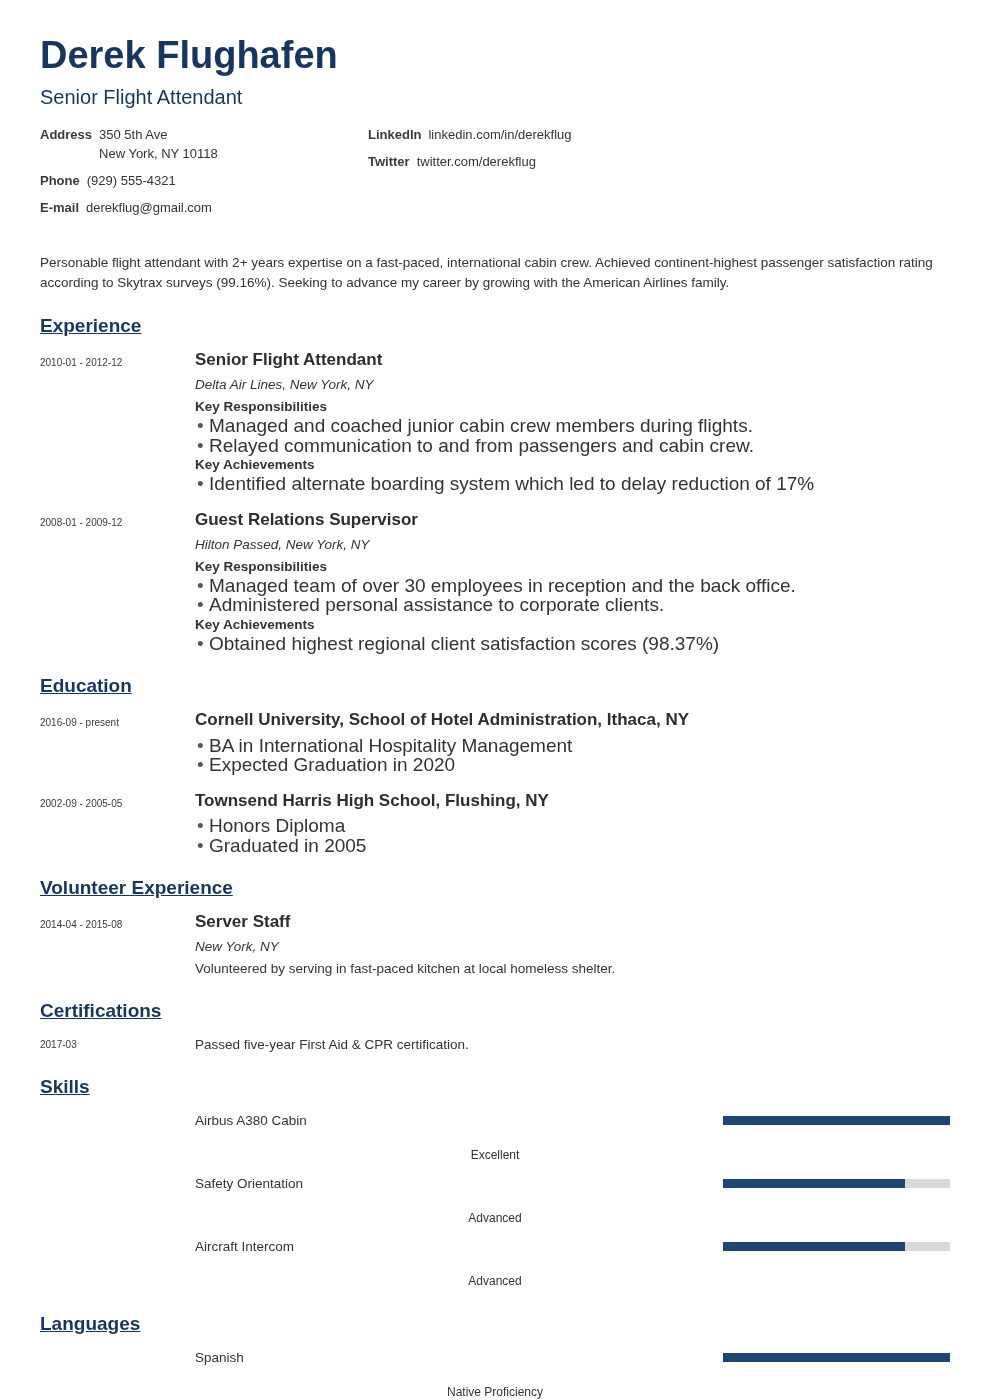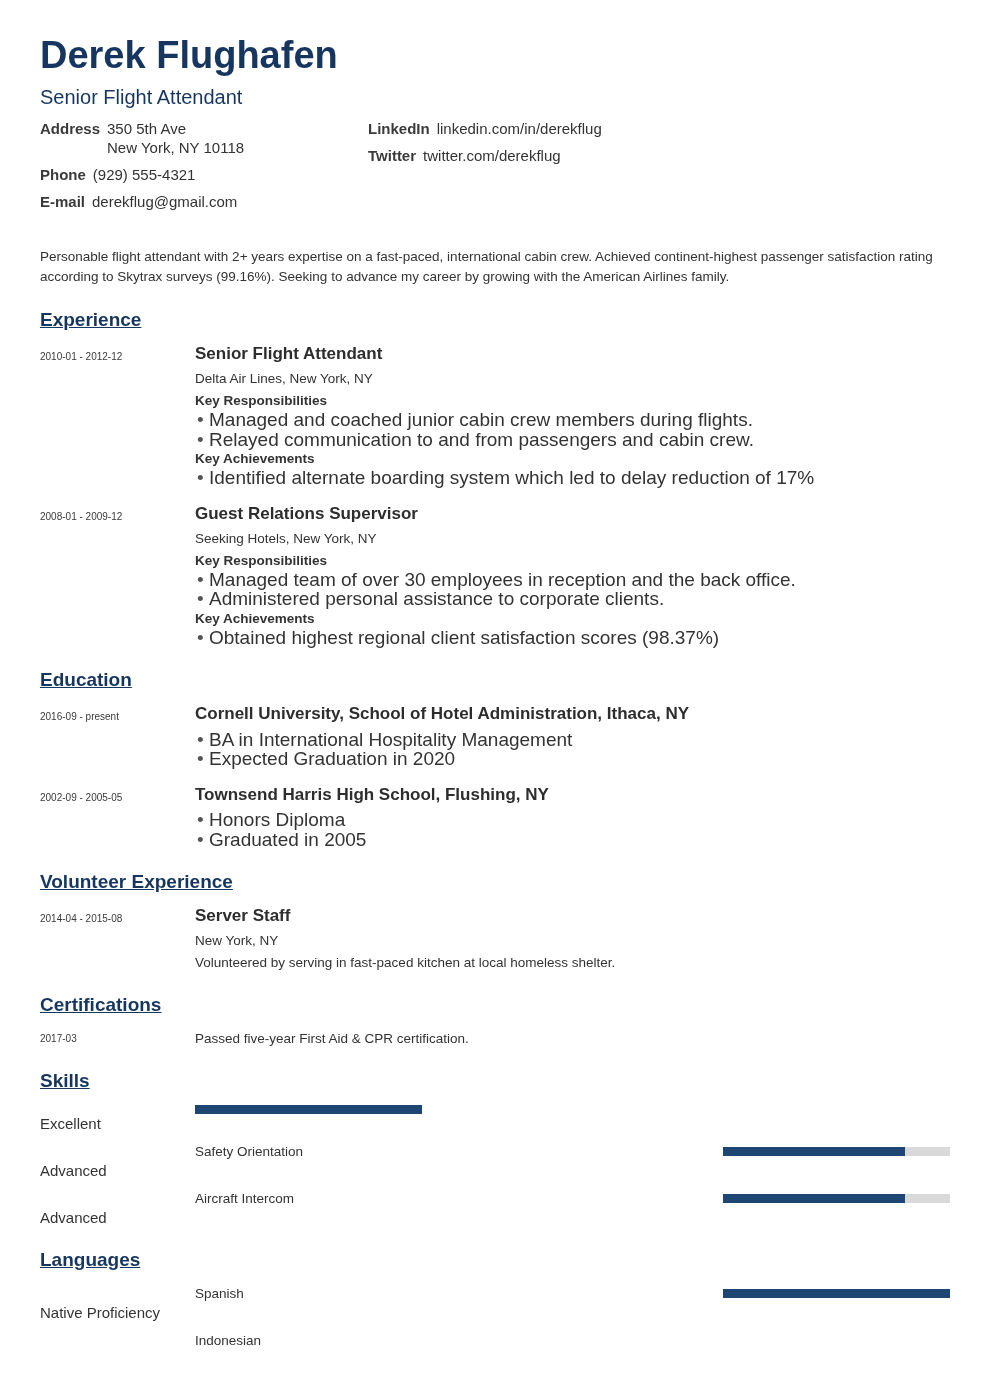--- a/index.html
+++ b/index.html
@@ -16,21 +16,21 @@
     width:990px;height:1400px;margin:0 auto;background:#fff;
     padding:36px 40px 0 40px;overflow:hidden;position:relative;
   }
   
   .name{
     font-size:38px;font-weight:bold;color:var(--accent);
     margin:0;line-height:1.05;letter-spacing:0;
   }
   .subtitle{font-size:20px;color:var(--accent);margin-top:9px;line-height:1.2;}
   
-  .contact{display:flex;margin-top:10px;font-size:15px;line-height:19px;}
+  .contact{display:flex;margin-top:16px;font-size:13px;line-height:19px;}
   .contact-col-left{width:328px;flex:none;}
   .contact-col-right{flex:1;}
   .crow{display:flex;margin-bottom:8px;}
   .clabel{font-weight:bold;margin-right:7px;white-space:nowrap;color:var(--muted);}
   .cvalue{color:var(--text);}
   
   .summary{margin:28px 0 0 0;font-size:13.5px;line-height:20px;color:var(--text);}
   
   h2.section-heading{
     font-size:19px;font-weight:bold;color:var(--accent);
@@ -40,37 +40,37 @@
   .entry-dates{
     width:155px;flex:none;font-size:10px;line-height:19px;
     color:var(--muted);padding-top:3px;
   }
   .entry-dates.plain{padding-top:0;}
   .entry-content{flex:1;}
   .entry-title{
     font-size:17px;font-weight:bold;color:#2d2d2d;
     margin:0 0 5px 0;line-height:1.2;
   }
-  .company{font-size:13.5px;line-height:19px;margin-bottom:3px;}
+  .company{font-style:italic;font-size:13.5px;line-height:19px;margin-bottom:3px;}
   .sublabel{font-weight:bold;font-size:13.5px;line-height:19px;}
   .plain-text{font-size:13.5px;line-height:19px;}
   ul.bullets{margin:0;padding:0;list-style:none;}
   ul.bullets li{
     font-size:19px;line-height:19.5px;padding-left:14px;position:relative;
   }
   ul.bullets li::before{content:"\2022";position:absolute;left:2px;color:#555;}
   
   .meter-block{margin-bottom:9px;}
   .meter-row{display:flex;align-items:center;margin-left:155px;}
   .meter-name{flex:1;font-size:13.5px;line-height:19px;}
   .meter-bar{width:227px;flex:none;height:9px;background:var(--bar_track);}
   .meter-fill{height:100%;background:var(--bar_fill);}
   .meter-level{
-    text-align:left;font-size:15px;line-height:19px;
-    margin-top:0;color:var(--text);
+    text-align:center;font-size:12px;line-height:19px;
+    margin-top:16px;color:var(--text);
   }
 </style>
 </head>
 <body>
 
 <div class="page">
 
   <h1 class="name">Derek Flughafen</h1>
   <div class="subtitle">Senior Flight Attendant</div>
 
@@ -122,21 +122,21 @@
       <ul class="bullets">
         <li>Identified alternate boarding system which led to delay reduction of 17%</li>
       </ul>
     </div>
   </div>
 
   <div class="entry">
     <div class="entry-dates">2008-01 - 2009-12</div>
     <div class="entry-content">
       <h3 class="entry-title">Guest Relations Supervisor</h3>
-      <div class="company">Seeking Hotels, New York, NY</div>
+      <div class="company">Hilton Passed, New York, NY</div>
       <div class="sublabel">Key Responsibilities</div>
       <ul class="bullets">
         <li>Managed team of over 30 employees in reception and the back office.</li>
         <li>Administered personal assistance to corporate clients.</li>
       </ul>
       <div class="sublabel">Key Achievements</div>
       <ul class="bullets">
         <li>Obtained highest regional client satisfaction scores (98.37%)</li>
       </ul>
     </div>
@@ -183,20 +183,21 @@
     <div class="entry-dates plain">2017-03</div>
     <div class="entry-content">
       <div class="plain-text">Passed five-year First Aid &amp; CPR certification.</div>
     </div>
   </div>
 
   <h2 class="section-heading">Skills</h2>
 
   <div class="meter-block">
     <div class="meter-row">
+      <div class="meter-name">Airbus A380 Cabin</div>
       <div class="meter-bar">
         <div class="meter-fill" style="width: 100%;"></div>
       </div>
     </div>
     <div class="meter-level">Excellent</div>
   </div>
 
   <div class="meter-block">
     <div class="meter-row">
       <div class="meter-name">Safety Orientation</div>

